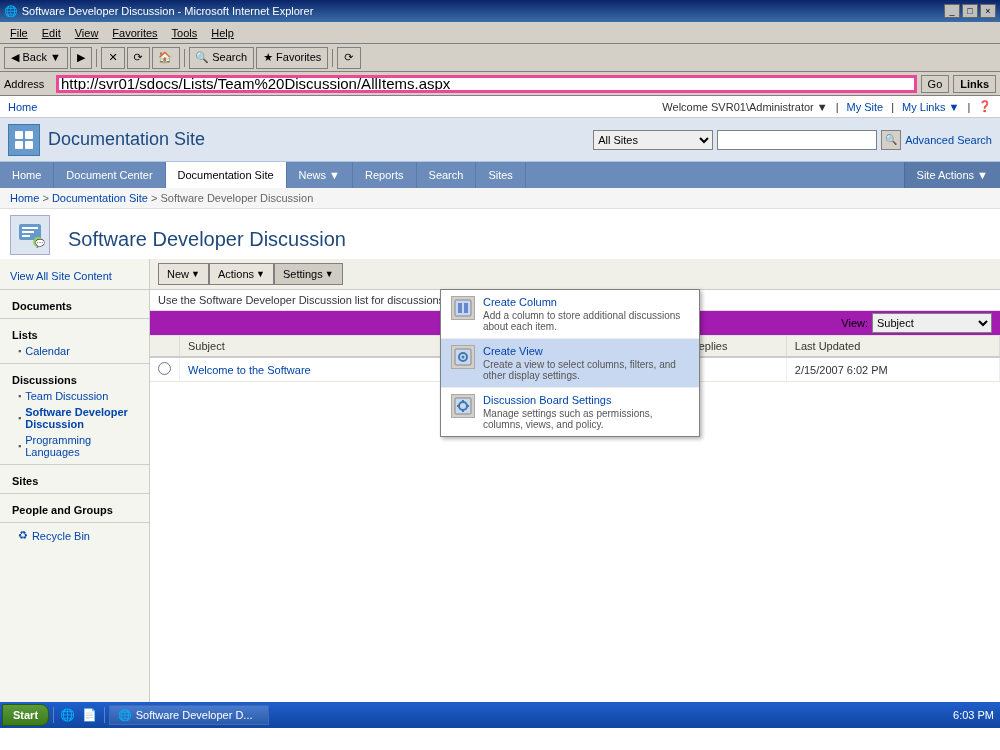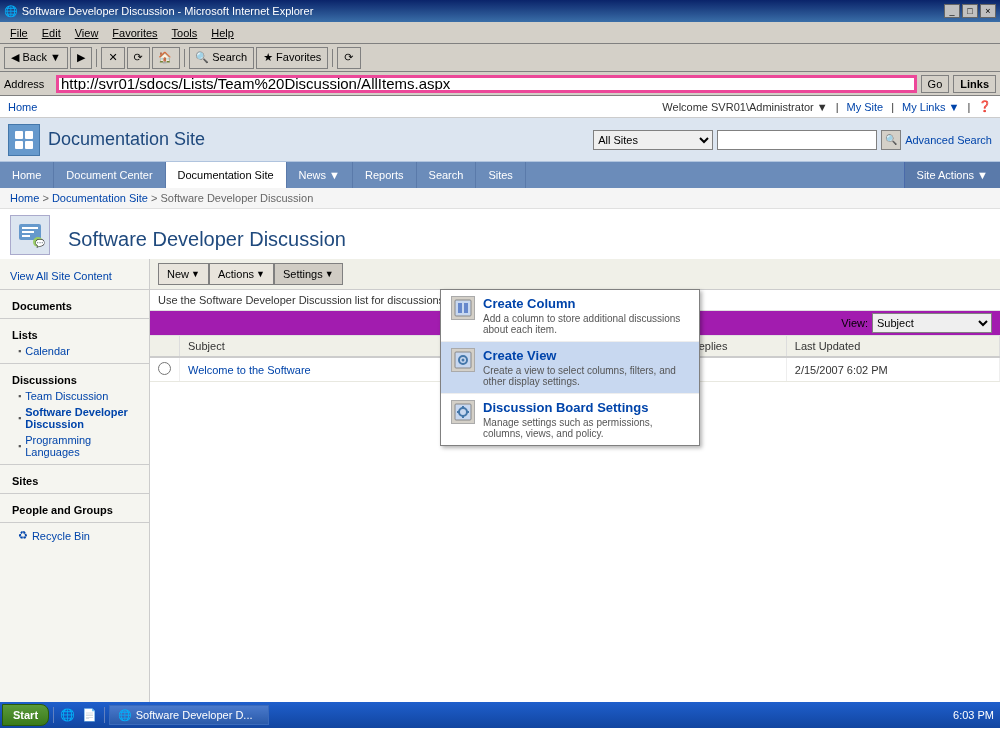--- a/index.html
+++ b/index.html
@@ -90,21 +90,21 @@
     #list-table th { background: #f0f0e8; border-bottom: 2px solid #ccc; border-right: 1px solid #ddd; padding: 4px 8px; text-align: left; font-weight: normal; color: #333; cursor: pointer; }
     #list-table td { border-bottom: 1px solid #e8e8e0; border-right: 1px solid #eee; padding: 4px 8px; color: #333; }
     .col-radio { width: 20px; text-align: center; }
 
     
     #settings-dropdown { position: absolute; top: 30px; left: 290px; background: #fff; border: 1px solid #808080; box-shadow: 2px 2px 4px rgba(0,0,0,0.3); z-index: 100; width: 260px; }
     .dropdown-menu-item { padding: 6px 10px; cursor: pointer; display: flex; align-items: flex-start; gap: 8px; border-bottom: 1px solid #eee; }
     .dropdown-menu-item:last-child { border-bottom: none; }
     .dm-icon { width: 24px; height: 24px; background: #d4d0c8; border: 1px solid #aaa; flex-shrink: 0; display: flex; align-items: center; justify-content: center; font-size: 14px; }
     .dm-text { flex: 1; }
-    .dm-title { font-weight: bold; font-size: 13px; color: #0044aa; display: block; }
+    .dm-title { font-weight: normal; font-size: 11px; color: #0044aa; display: block; }
     .dm-desc { font-size: 10px; color: #555; display: block; margin-top: 2px; }
     .dm-hover { background: #c8d8f0; }
 
     
     #statusbar { position: fixed; bottom: 0; width: 1000px; height: 22px; background: #d4d0c8; border-top: 1px solid #808080; display: flex; align-items: center; padding: 0 4px; font-size: 11px; }
     #status-text { flex: 1; }
     #status-zone { margin-left: auto; display: flex; align-items: center; gap: 8px; }
 
     
     #taskbar { position: fixed; bottom: 22px; width: 1000px; height: 26px; background: linear-gradient(to bottom, #1f5fcc, #1245a0); display: flex; align-items: center; padding: 0 2px; gap: 2px; }

